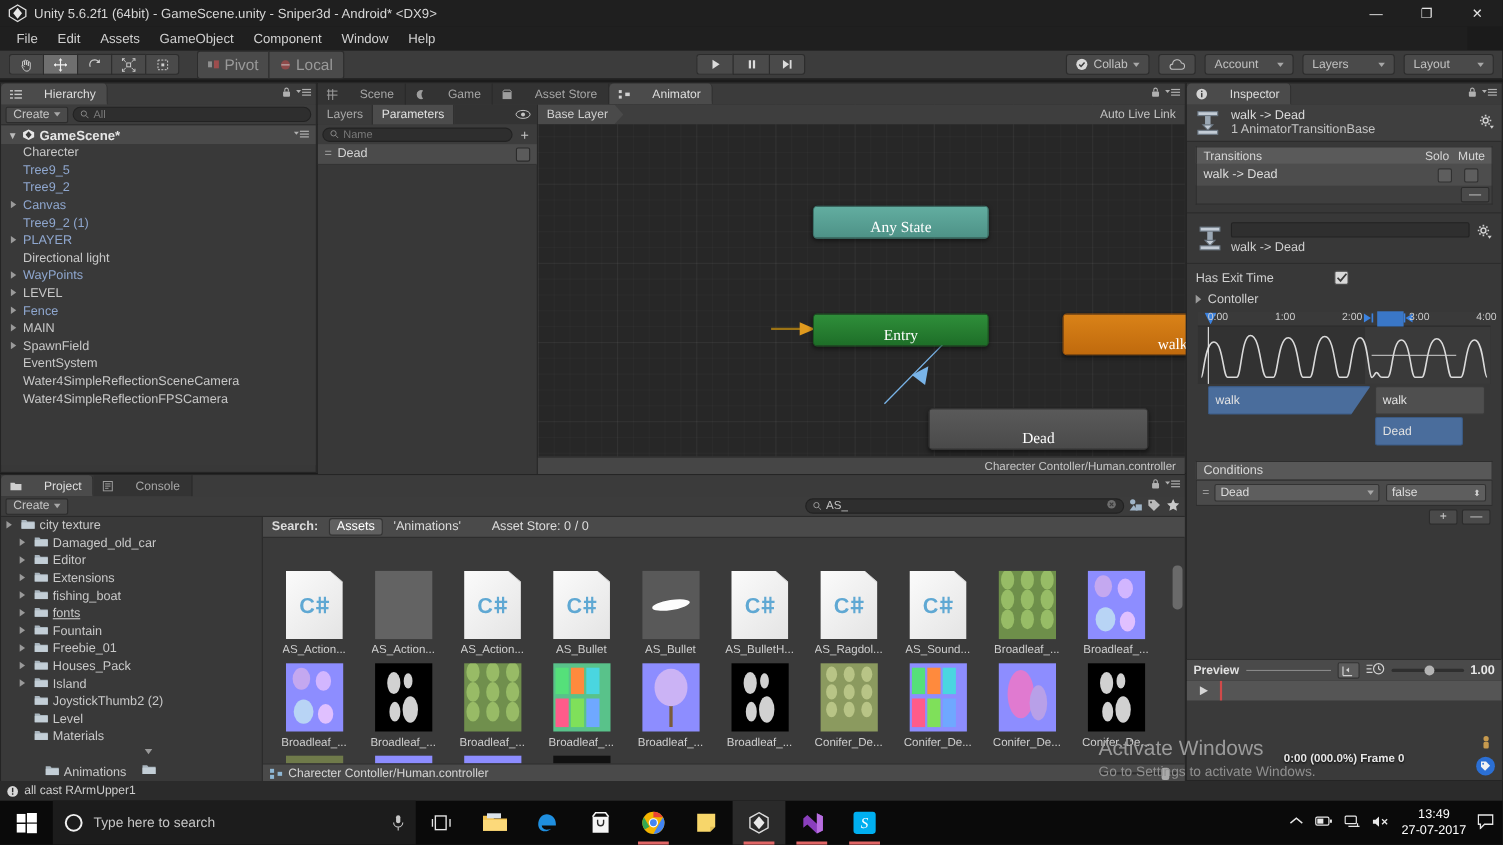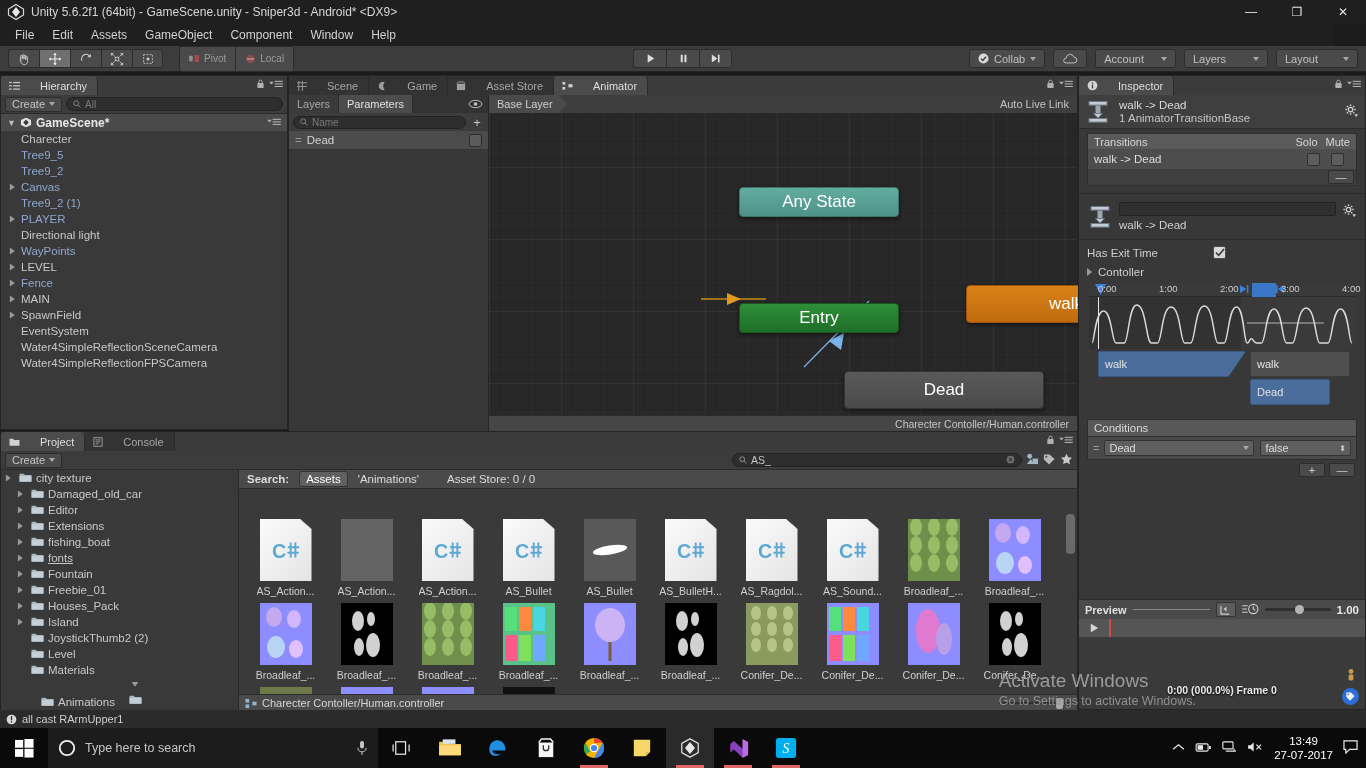--- a/index.html
+++ b/index.html
@@ -28,21 +28,21 @@
   .toolbar { position:absolute; left:0; top:46px; width:1366px; height:26px; background:#3c3c3c; border-bottom:1px solid #232323; display:flex; align-items:center; }
   .tbgroup { display:flex; margin-left:8px; }
   .tbtn { width:31px; height:19px; background:#4a4a4a; border:1px solid #2c2c2c; border-right:none;
           display:flex; align-items:center; justify-content:center; }
   .tbtn:first-child { border-radius:3px 0 0 3px; }
   .tbtn:last-child { border-right:1px solid #2c2c2c; border-radius:0 3px 3px 0; }
   .tbtn.on { background:#6f6f6f; }
   .tbtn svg { display:block; }
   .pivotgrp { display:flex; margin-left:16px; }
   .pvbtn { height:26px; padding:0 9px; background:#4a4a4a; border:1px solid #2c2c2c; border-right:none;
-           display:flex; align-items:center; gap:4px; font-size:10px; color:#9a9a9a; }
+           display:flex; align-items:center; gap:4px; font-size:14px; color:#9a9a9a; }
   .pvbtn:first-child { border-radius:3px 0 0 3px; }
   .pvbtn:last-child { border-right:1px solid #2c2c2c; border-radius:0 3px 3px 0; }
   .playgrp { position:absolute; left:633px; display:flex; }
   .playbtn { width:33px; height:19px; background:#4a4a4a; border:1px solid #2c2c2c; border-right:none;
              display:flex; align-items:center; justify-content:center; }
   .playbtn:first-child { border-radius:3px 0 0 3px; }
   .playbtn:last-child { border-right:1px solid #2c2c2c; border-radius:0 3px 3px 0; }
   .rightgrp { position:absolute; right:8px; display:flex; align-items:center; gap:8px; }
   .rbtn { height:19px; padding:0 8px; background:#4a4a4a; border:1px solid #2c2c2c; border-radius:3px;
           display:flex; align-items:center; gap:5px; font-size:11px; color:#c0c0c0; }
@@ -90,22 +90,22 @@
       background-image: linear-gradient(to right, rgba(255,255,255,.035) 1px, transparent 1px),
                         linear-gradient(to bottom, rgba(255,255,255,.035) 1px, transparent 1px),
                         linear-gradient(to right, rgba(255,255,255,.02) 1px, transparent 1px),
                         linear-gradient(to bottom, rgba(255,255,255,.02) 1px, transparent 1px);
       background-size: 72px 72px, 72px 72px, 14.4px 14.4px, 14.4px 14.4px;
   }
   .breadcrumb { position:absolute; left:0; top:0; height:18px; width:100%; background:#3e3e3e; display:flex; align-items:center; }
   .crumb { height:18px; padding:0 14px 0 8px; display:flex; align-items:center; font-size:11px; color:#cfcfcf;
            background:#4a4a4a; clip-path: polygon(0 0, calc(100% - 8px) 0, 100% 50%, calc(100% - 8px) 100%, 0 100%); }
   .livelink { margin-left:auto; margin-right:8px; font-size:11px; color:#c2c2c2; }
-  .node { position:absolute; border-radius:4px; display:flex; align-items:center; justify-content:center;
-          font-size:17px; color:#fff; box-shadow:0 2px 4px rgba(0,0,0,.45); }
+  .node { position:absolute; border-radius:4px; display:flex; align-items:flex-end; justify-content:center;
+          font-size:14px; color:#fff; box-shadow:0 2px 4px rgba(0,0,0,.45);font-family:Liberation Serif, serif; }
   .node.any { background:linear-gradient(#62ada0,#4e9287); border:1px solid #3d746b; }
   .node.entry { background:linear-gradient(#2f8f3a,#1e6e28); border:1px solid #1a5720; }
   .node.walk { background:linear-gradient(#d98218,#c06a0d); border:1px solid #9c540a; }
   .node.dead { background:linear-gradient(#5a5a5a,#4a4a4a); border:1px solid #333; }
   .graph-status { position:absolute; bottom:0; left:0; right:0; height:16px; background:#464646;
                   display:flex; align-items:center; justify-content:flex-end; padding-right:8px;
                   font-size:10.5px; color:#c6c6c6; border-top:1px solid #2b2b2b; }
 
   
   #inspector { left:1078px; top:75px; width:288px; height:635px; }
@@ -568,21 +568,21 @@
         <svg style="position:absolute;left:0;top:0;width:100%;height:100%;pointer-events:none;">
           <line x1="212" y1="204" x2="277" y2="204" stroke="#9c7315" stroke-width="2.2"></line>
           <polygon points="238,198 252,204 238,210" fill="#e09a1e"></polygon>
           <line x1="315" y1="272" x2="380" y2="206" stroke="#79b4e8" stroke-width="1.2"></line>
           <polygon points="340,246 355,238 352,255" fill="#79b4e8"></polygon>
         </svg>
 
         <div class="node any" style="left:250px; top:92px; width:160px; height:30px;">
           <span>Any State</span>
         </div>
-        <div class="node entry" style="left:250px; top:190px; width:160px; height:30px;margin-top:18px;">
+        <div class="node entry" style="left:250px; top:190px; width:160px; height:30px;">
           <span>Entry</span>
         </div>
         <div class="node walk" style="left:477px; top:190px; width:200px; height:38px;">
           <span>walk</span>
         </div>
         <div class="node dead" style="left:355px; top:276px; width:200px; height:38px;">
           <span>Dead</span>
         </div>
 
         <div class="graph-status">Charecter Contoller/Human.controller</div>

